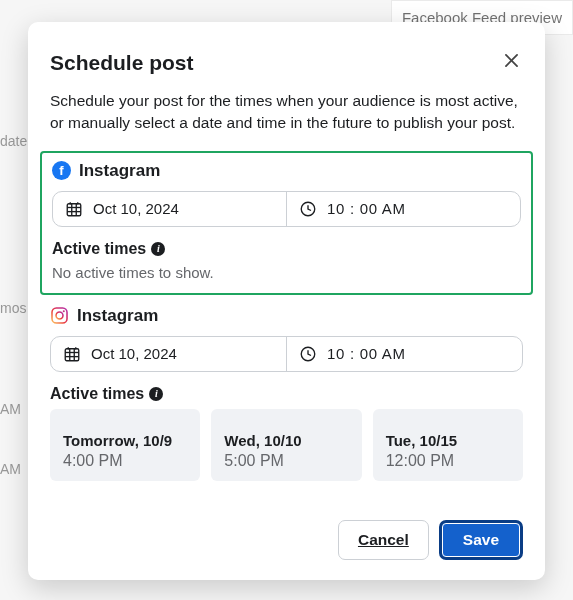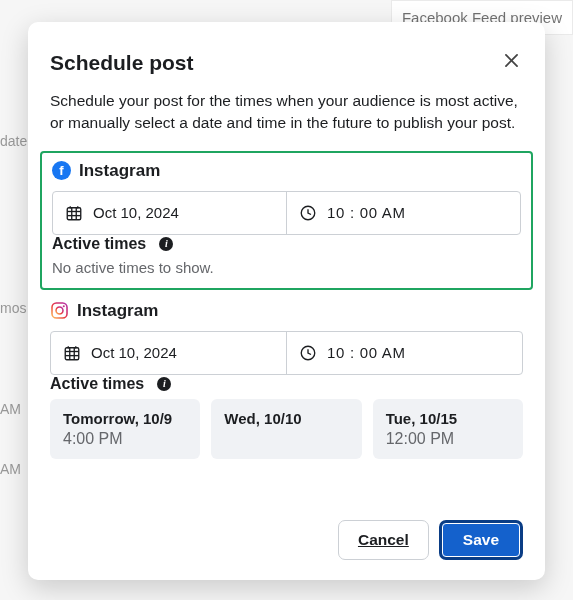--- a/index.html
+++ b/index.html
@@ -118,22 +118,23 @@
     .ig-icon-wrapper {
       width: 19px;
       height: 19px;
       display: flex;
       align-items: center;
       justify-content: center;
     }
     .datetime-row {
       display: flex;
       border: 1px solid #ccd0d5;
-      border-radius: 4px;
-      height: 44px;
+      border-radius: 10px;
+      height: 36px;
+      margin-bottom: 13px;
     }
     .date-field, .time-field {
       display: flex;
       align-items: center;
       gap: 10px;
       padding: 0 12px;
       font-size: 15px;
       color: #1c1e21;
       cursor: pointer;
     }
@@ -147,21 +148,21 @@
     .field-icon {
       color: #1c1e21;
       flex-shrink: 0;
     }
     .active-times-heading {
       font-size: 16px;
       font-weight: 700;
       color: #1c1e21;
       display: flex;
       align-items: center;
-      gap: 13px;
+      gap: 5px;
       margin-bottom: 6px;
     }
     .info-icon {
       width: 14px;
       height: 14px;
       border-radius: 50%;
       background: #1c1e21;
       color: #fff;
       display: inline-flex;
       align-items: center;
@@ -188,20 +189,21 @@
       background: #f0f2f5;
       border-radius: 6px;
       padding: 11px 13px;
       cursor: pointer;
     }
     .timeslot-date {
       font-size: 15px;
       font-weight: 700;
       color: #1c1e21;
       margin-bottom: 3px;
+      margin-top: 12px;
     }
     .timeslot-time {
       font-size: 16px;
       color: #65676b;
     }
     .modal-actions {
       margin-top: auto;
       display: flex;
       justify-content: flex-end;
       gap: 10px;
@@ -334,20 +336,21 @@
       <span>Active times</span>
       <span class="info-icon">i</span>
     </div>
     <div class="timeslot-row">
       <div class="timeslot">
         <div class="timeslot-date">Tomorrow, 10/9</div>
         <div class="timeslot-time">4:00 PM</div>
       </div>
       <div class="timeslot">
         <div class="timeslot-date">Wed, 10/10</div>
+        <div class="timeslot-time">5:00 PM</div>
       </div>
       <div class="timeslot">
         <div class="timeslot-date">Tue, 10/15</div>
         <div class="timeslot-time">12:00 PM</div>
       </div>
     </div>
   </div>
 
   <div class="modal-actions">
     <div class="btn btn-cancel">Cancel</div>

